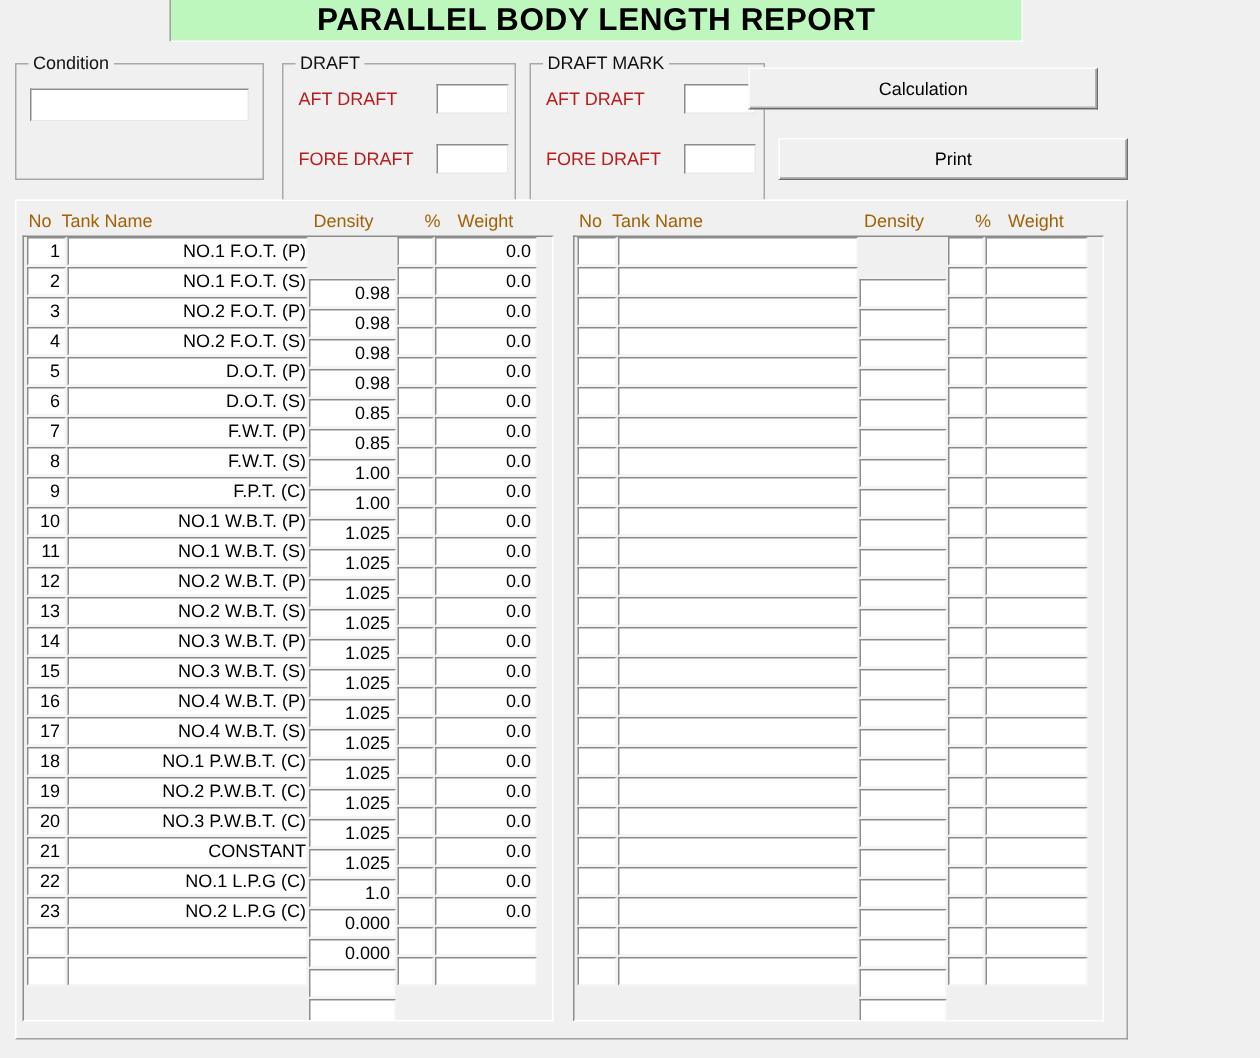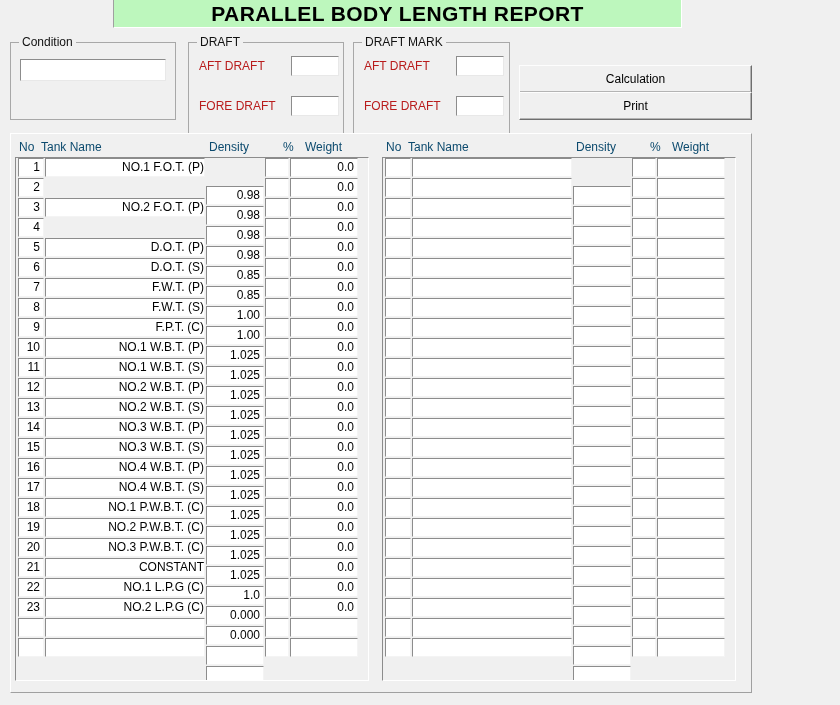--- a/index.html
+++ b/index.html
@@ -105,21 +105,21 @@
     box-shadow: inset -1px -1px 0 #b4b4b4;
     box-sizing: border-box;
     font-family: "Liberation Sans", sans-serif;
     font-size: 12px;
     color: #000;
     cursor: default;
     display: flex;
     align-items: center;
     justify-content: center;
   }
-  #btn-calculation { left: 519px; top: 45px; width: 233px; height: 28px; margin-top: 20px; }
+  #btn-calculation { left: 499px; top: 45px; width: 233px; height: 28px; }
   #btn-print       { left: 519px; top: 92px; width: 233px; height: 28px; }
 
   
   #main-panel {
     position: absolute;
     left: 10px;
     top: 133px;
     width: 742px;
     height: 560px;
     background: #f0f0f0;
@@ -136,21 +136,21 @@
     width: 360px;
     height: 548px;
   }
   #grid-left  { left: 4px; }
   #grid-right { left: 371px; }
 
   .grid-header {
     position: relative;
     height: 19px;
     font-size: 12px;
-    color: #0c4a6e;
+    color: #a16207;
   }
   .grid-header span {
     position: absolute;
     top: 2px;
     white-space: nowrap;
   }
   .hdr-no      { left: 4px; }
   .hdr-name    { left: 26px; }
   .hdr-density { left: 194px; }
   .hdr-pct     { left: 268px; }
@@ -250,33 +250,35 @@
     <div class="grid-body" id="left-grid-body">
         <div class="grow">
           <div class="gcell c-no">1</div>
           <div class="gcell c-name">NO.1 F.O.T. (P)</div>
           <div class="gcell c-density">0.98</div>
           <div class="gcell c-pct"></div>
           <div class="gcell c-weight">0.0</div>
         </div>
         <div class="grow">
           <div class="gcell c-no">2</div>
+          <div class="gcell c-name">NO.1 F.O.T. (S)</div>
           <div class="gcell c-density">0.98</div>
           <div class="gcell c-pct"></div>
           <div class="gcell c-weight">0.0</div>
         </div>
         <div class="grow">
           <div class="gcell c-no">3</div>
           <div class="gcell c-name">NO.2 F.O.T. (P)</div>
           <div class="gcell c-density">0.98</div>
           <div class="gcell c-pct"></div>
           <div class="gcell c-weight">0.0</div>
         </div>
         <div class="grow">
           <div class="gcell c-no">4</div>
+          <div class="gcell c-name">NO.2 F.O.T. (S)</div>
           <div class="gcell c-density">0.98</div>
           <div class="gcell c-pct"></div>
           <div class="gcell c-weight">0.0</div>
         </div>
         <div class="grow">
           <div class="gcell c-no">5</div>
           <div class="gcell c-name">D.O.T. (P)</div>
           <div class="gcell c-density">0.85</div>
           <div class="gcell c-pct"></div>
           <div class="gcell c-weight">0.0</div>

